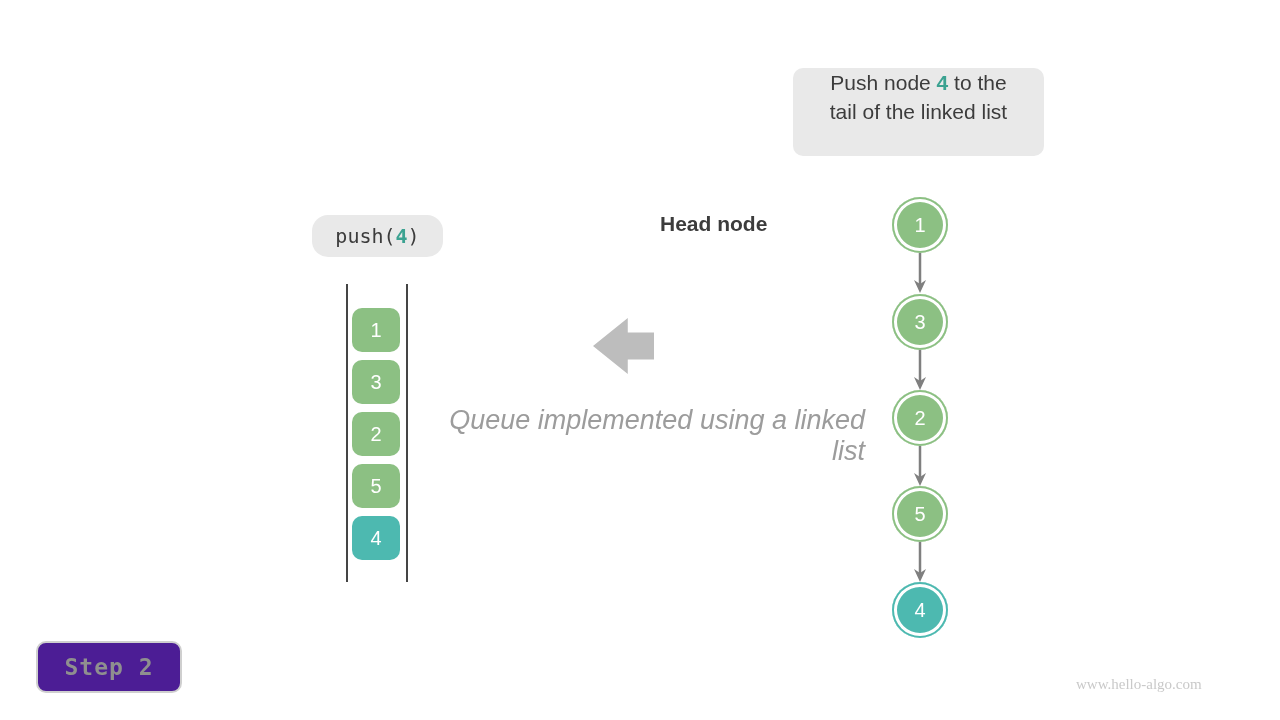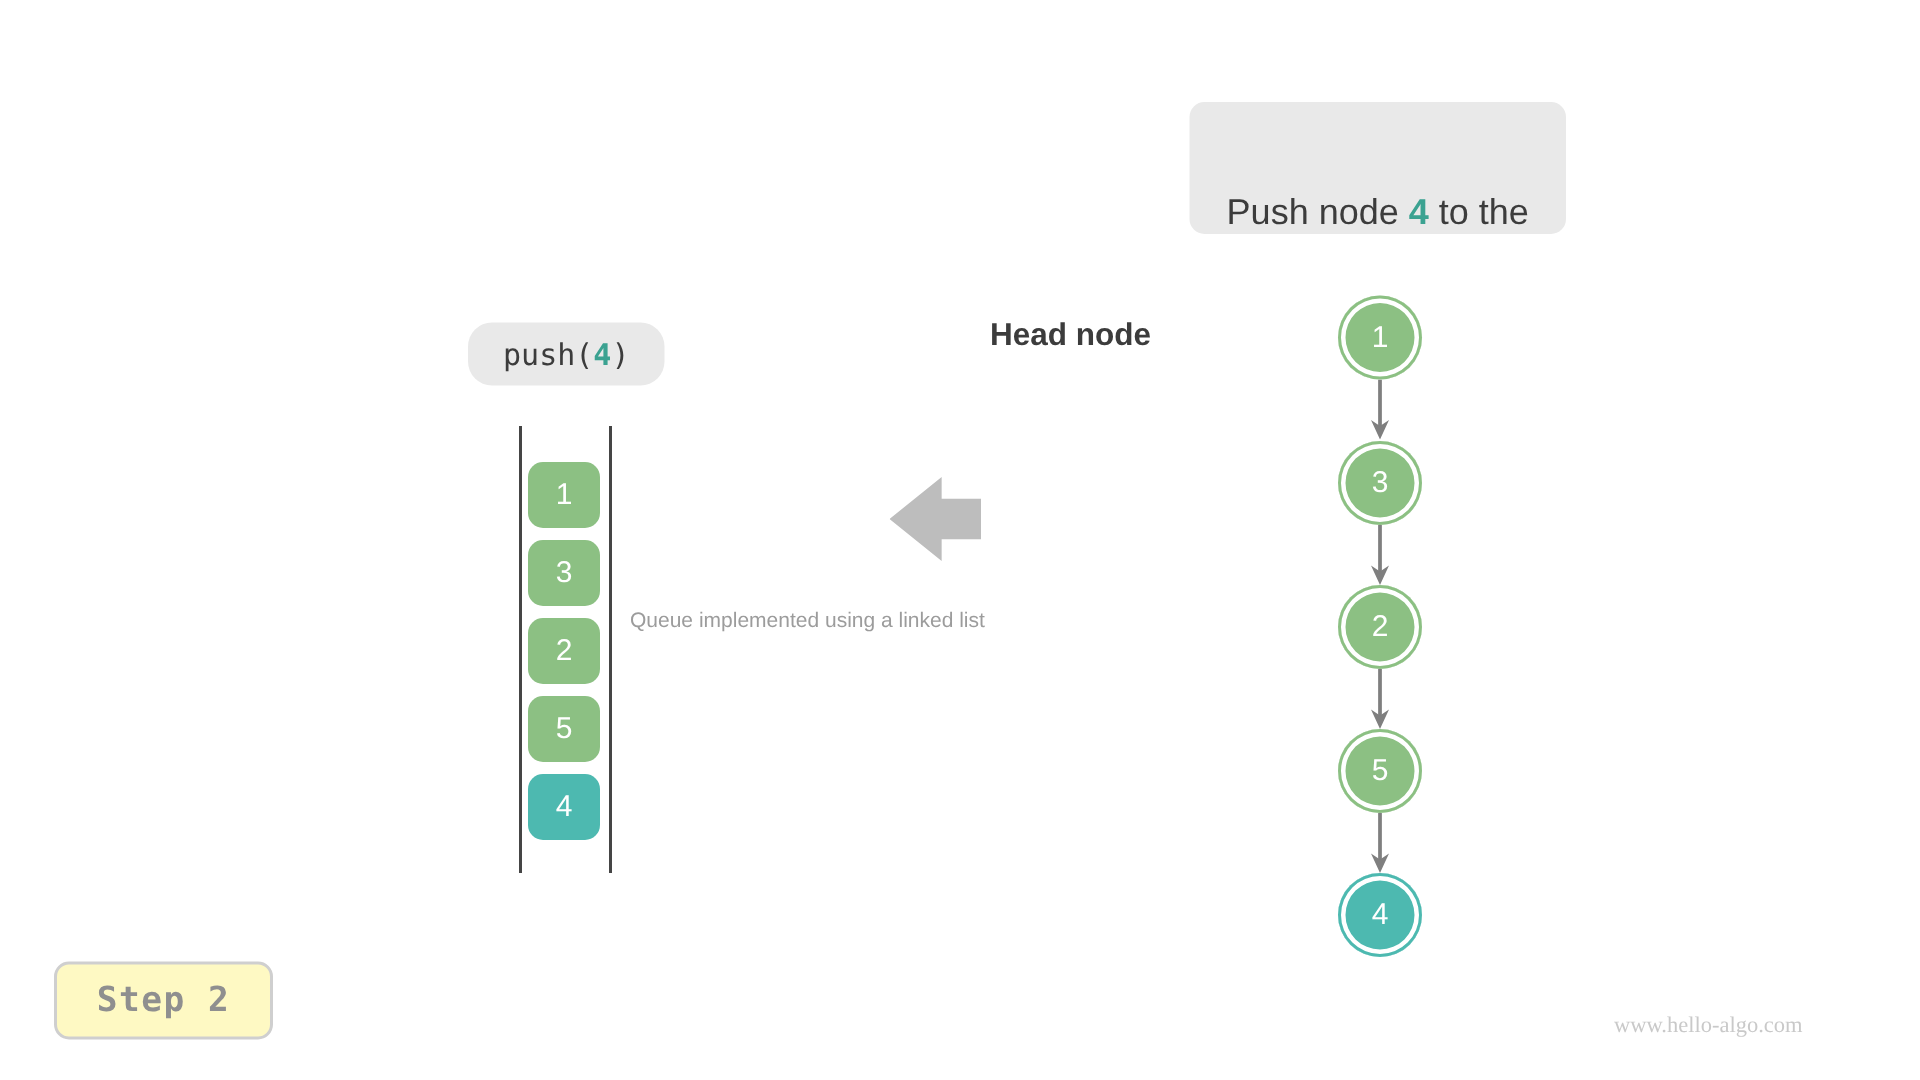--- a/index.html
+++ b/index.html
@@ -12,23 +12,23 @@
     font-family: "Liberation Sans", sans-serif;
   }
 
   
   .annotation {
     position: absolute;
     left: 793px; top: 68px;
     width: 251px; height: 88px;
     background: var(--box-bg);
     border-radius: 10px;
-    display: flex; align-items: flex-end; justify-content: center;
+    display: flex; align-items: flex-start; justify-content: center;
     text-align: center;
-    font-size: 24px; line-height: 29px;
+    font-size: 21px; line-height: 29px;
     color: var(--dark-text);
   }
   .hl { color: var(--teal-text); font-weight: bold; }
 
   
   .op-label {
     position: absolute;
     left: 312px; top: 215px;
     width: 131px; height: 42px;
     background: var(--box-bg);
@@ -68,23 +68,24 @@
     left: 593px; top: 318px;
     width: 61px; height: 56px;
     background: var(--arrow-gray);
     clip-path: polygon(0 50%, 57% 0, 57% 26%, 100% 26%, 100% 74%, 57% 74%, 57% 100%);
   }
 
   
   .caption {
     position: absolute;
     left: 420px; top: 405px; width: 445px;
-    text-align: left;
-    font-size: 14px;
+    text-align: right;
+    font-size: 27px;
     color: var(--gray-text);
+    font-style: italic;
   }
 
   
   .node {
     position: absolute;
     left: 892px;
     width: 56px; height: 56px;
     border-radius: 50%;
     background: var(--green);
     box-shadow: inset 0 0 0 2px var(--green), inset 0 0 0 5px #ffffff;
@@ -114,21 +115,21 @@
     color: var(--dark-text);
   }
   .list-label.head { top: 212px; }
   .list-label.tail { top: 597px; }
 
   
   .step-badge {
     position: absolute;
     left: 36px; top: 641px;
     width: 142px; height: 48px;
-    background: #fef9c3;
+    background: #4c1d95;
     border: 2px solid var(--step-border);
     border-radius: 10px;
     display: flex; align-items: center; justify-content: center;
     font-family: "DejaVu Sans Mono", monospace;
     font-size: 23px; font-weight: bold;
     letter-spacing: 1px;
     color: var(--step-text);
   }
 
   
@@ -141,20 +142,21 @@
   }
 </style>
 </head>
 <body>
 
 <div class="canvas">
 
   <div class="annotation">
     <div>
       <span>Push node </span><span class="hl">4</span><span> to the</span><br>
+      <span>tail of the linked list</span>
     </div>
   </div>
 
   <div class="op-label">
     <span>push(</span>
       <span class="hl">4</span>
       <span>)</span>
   </div>
 
   <div class="stack-line left"></div>

